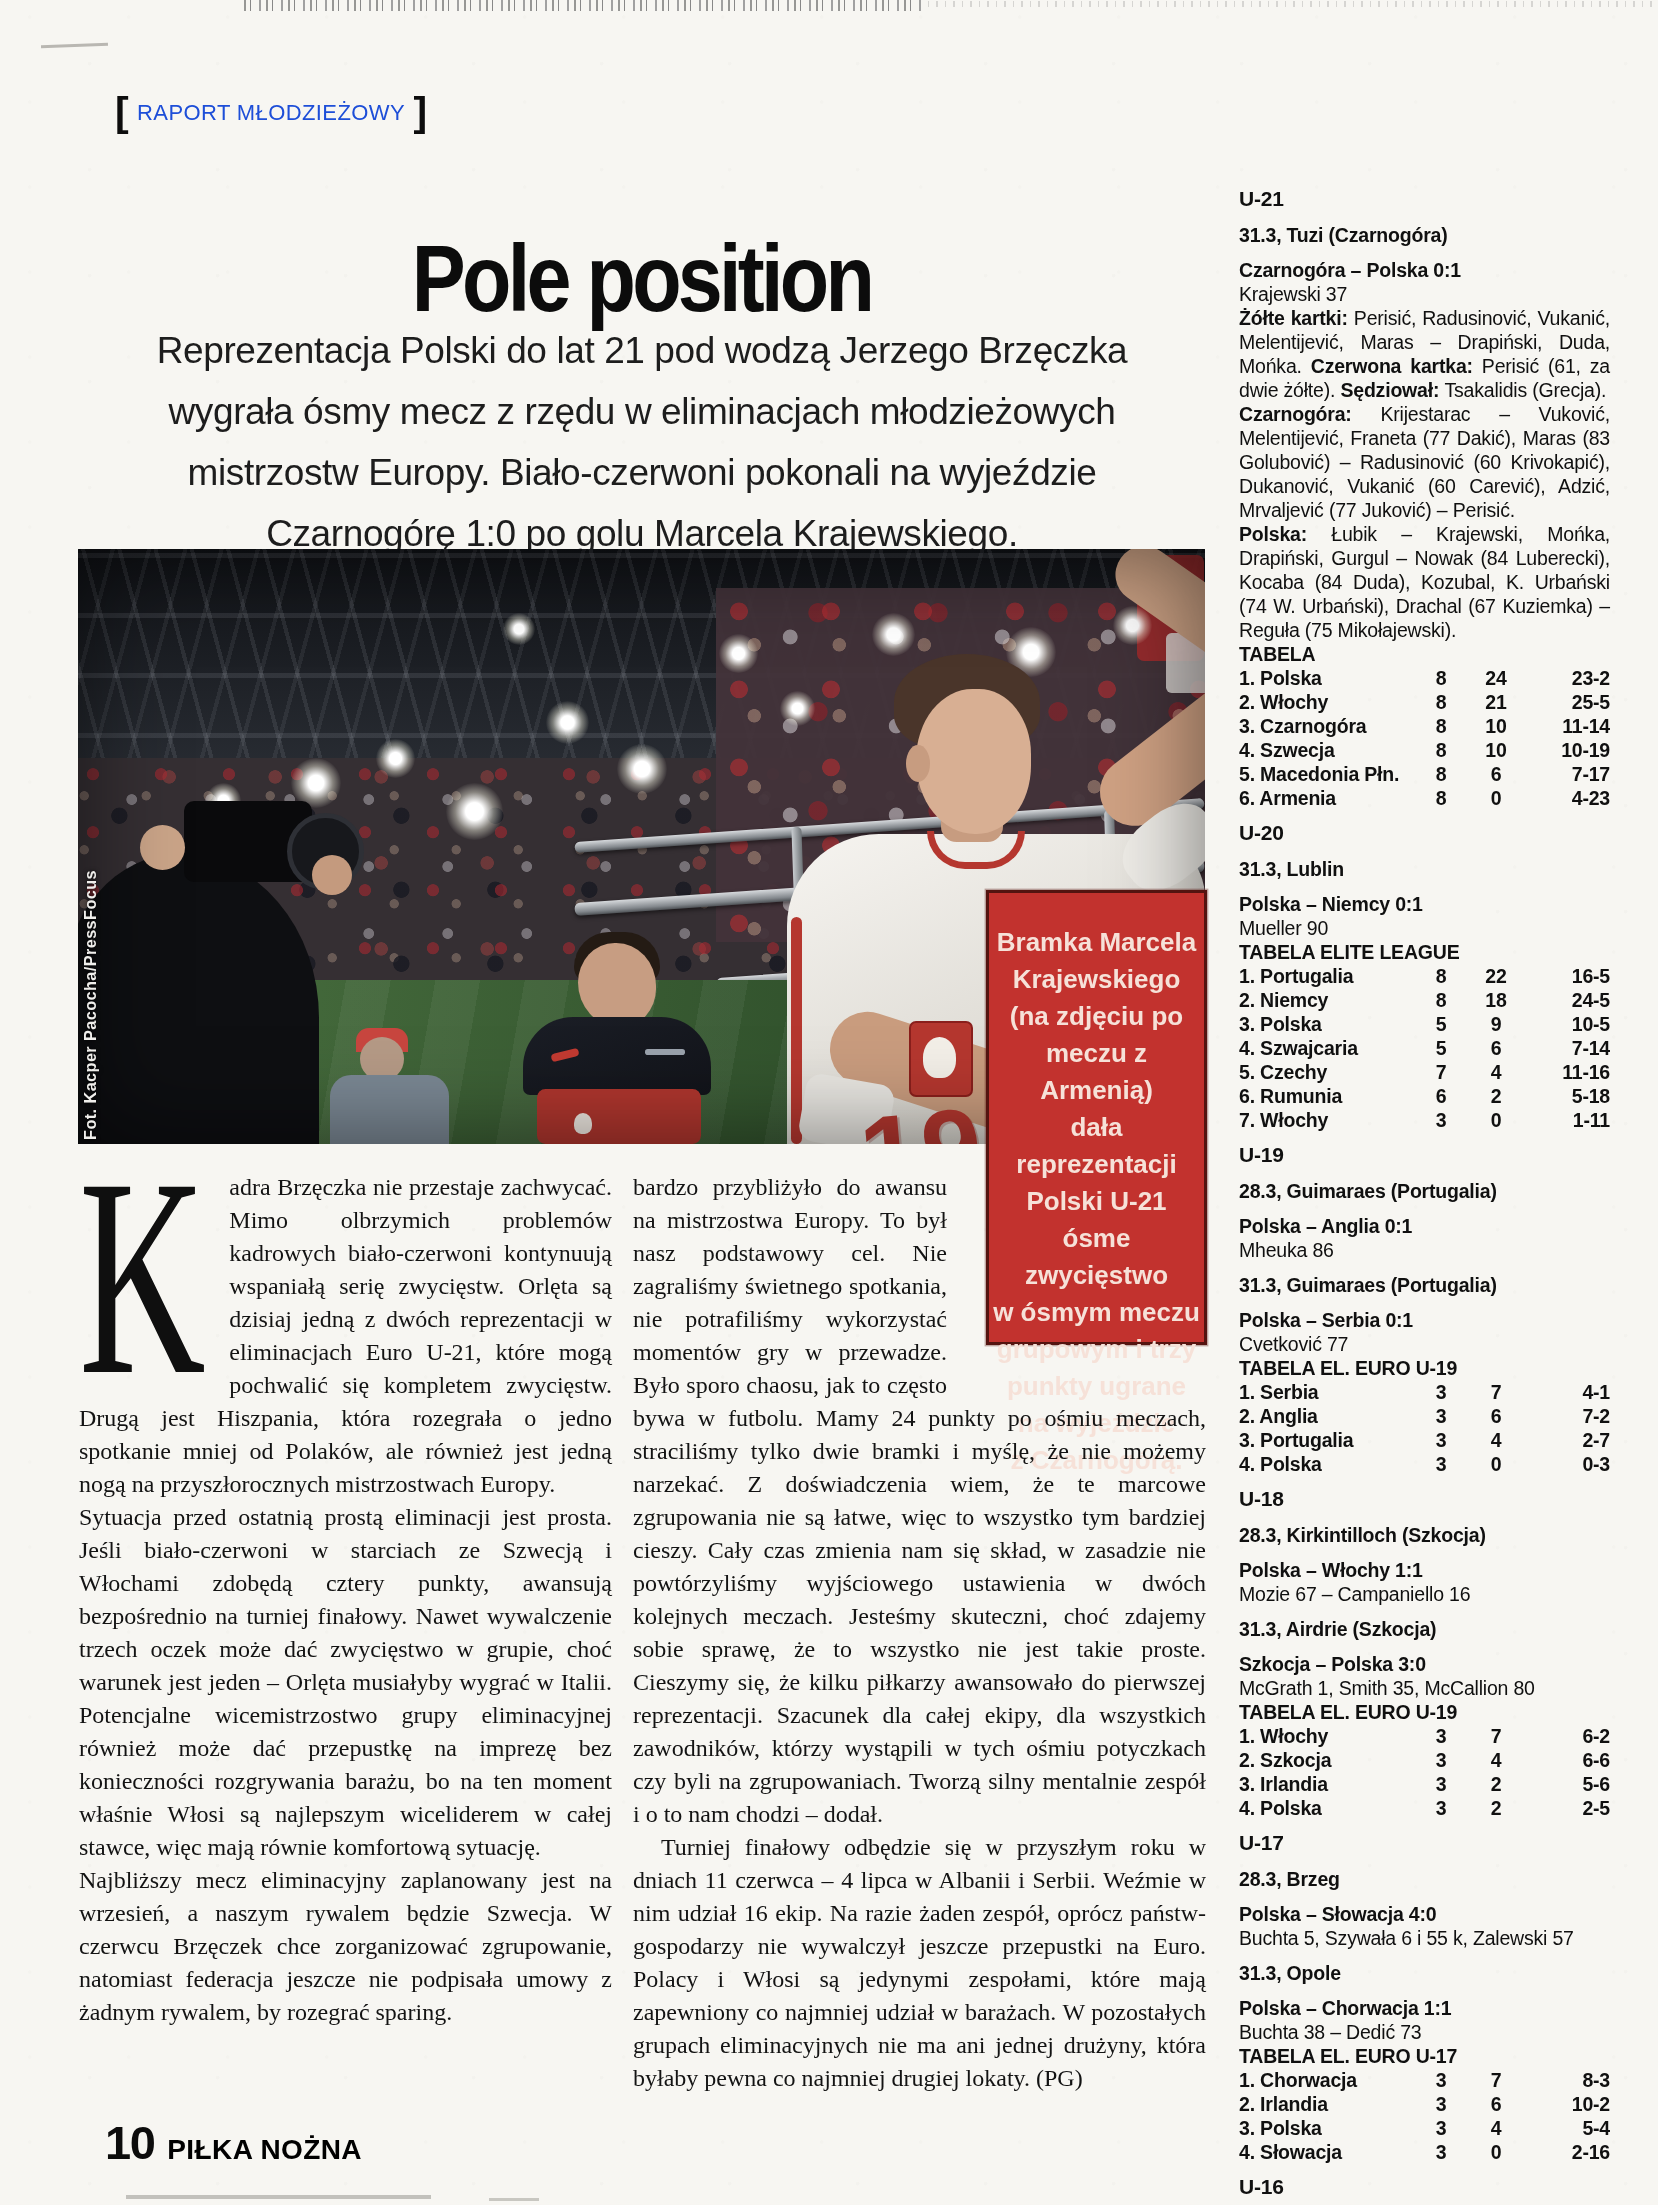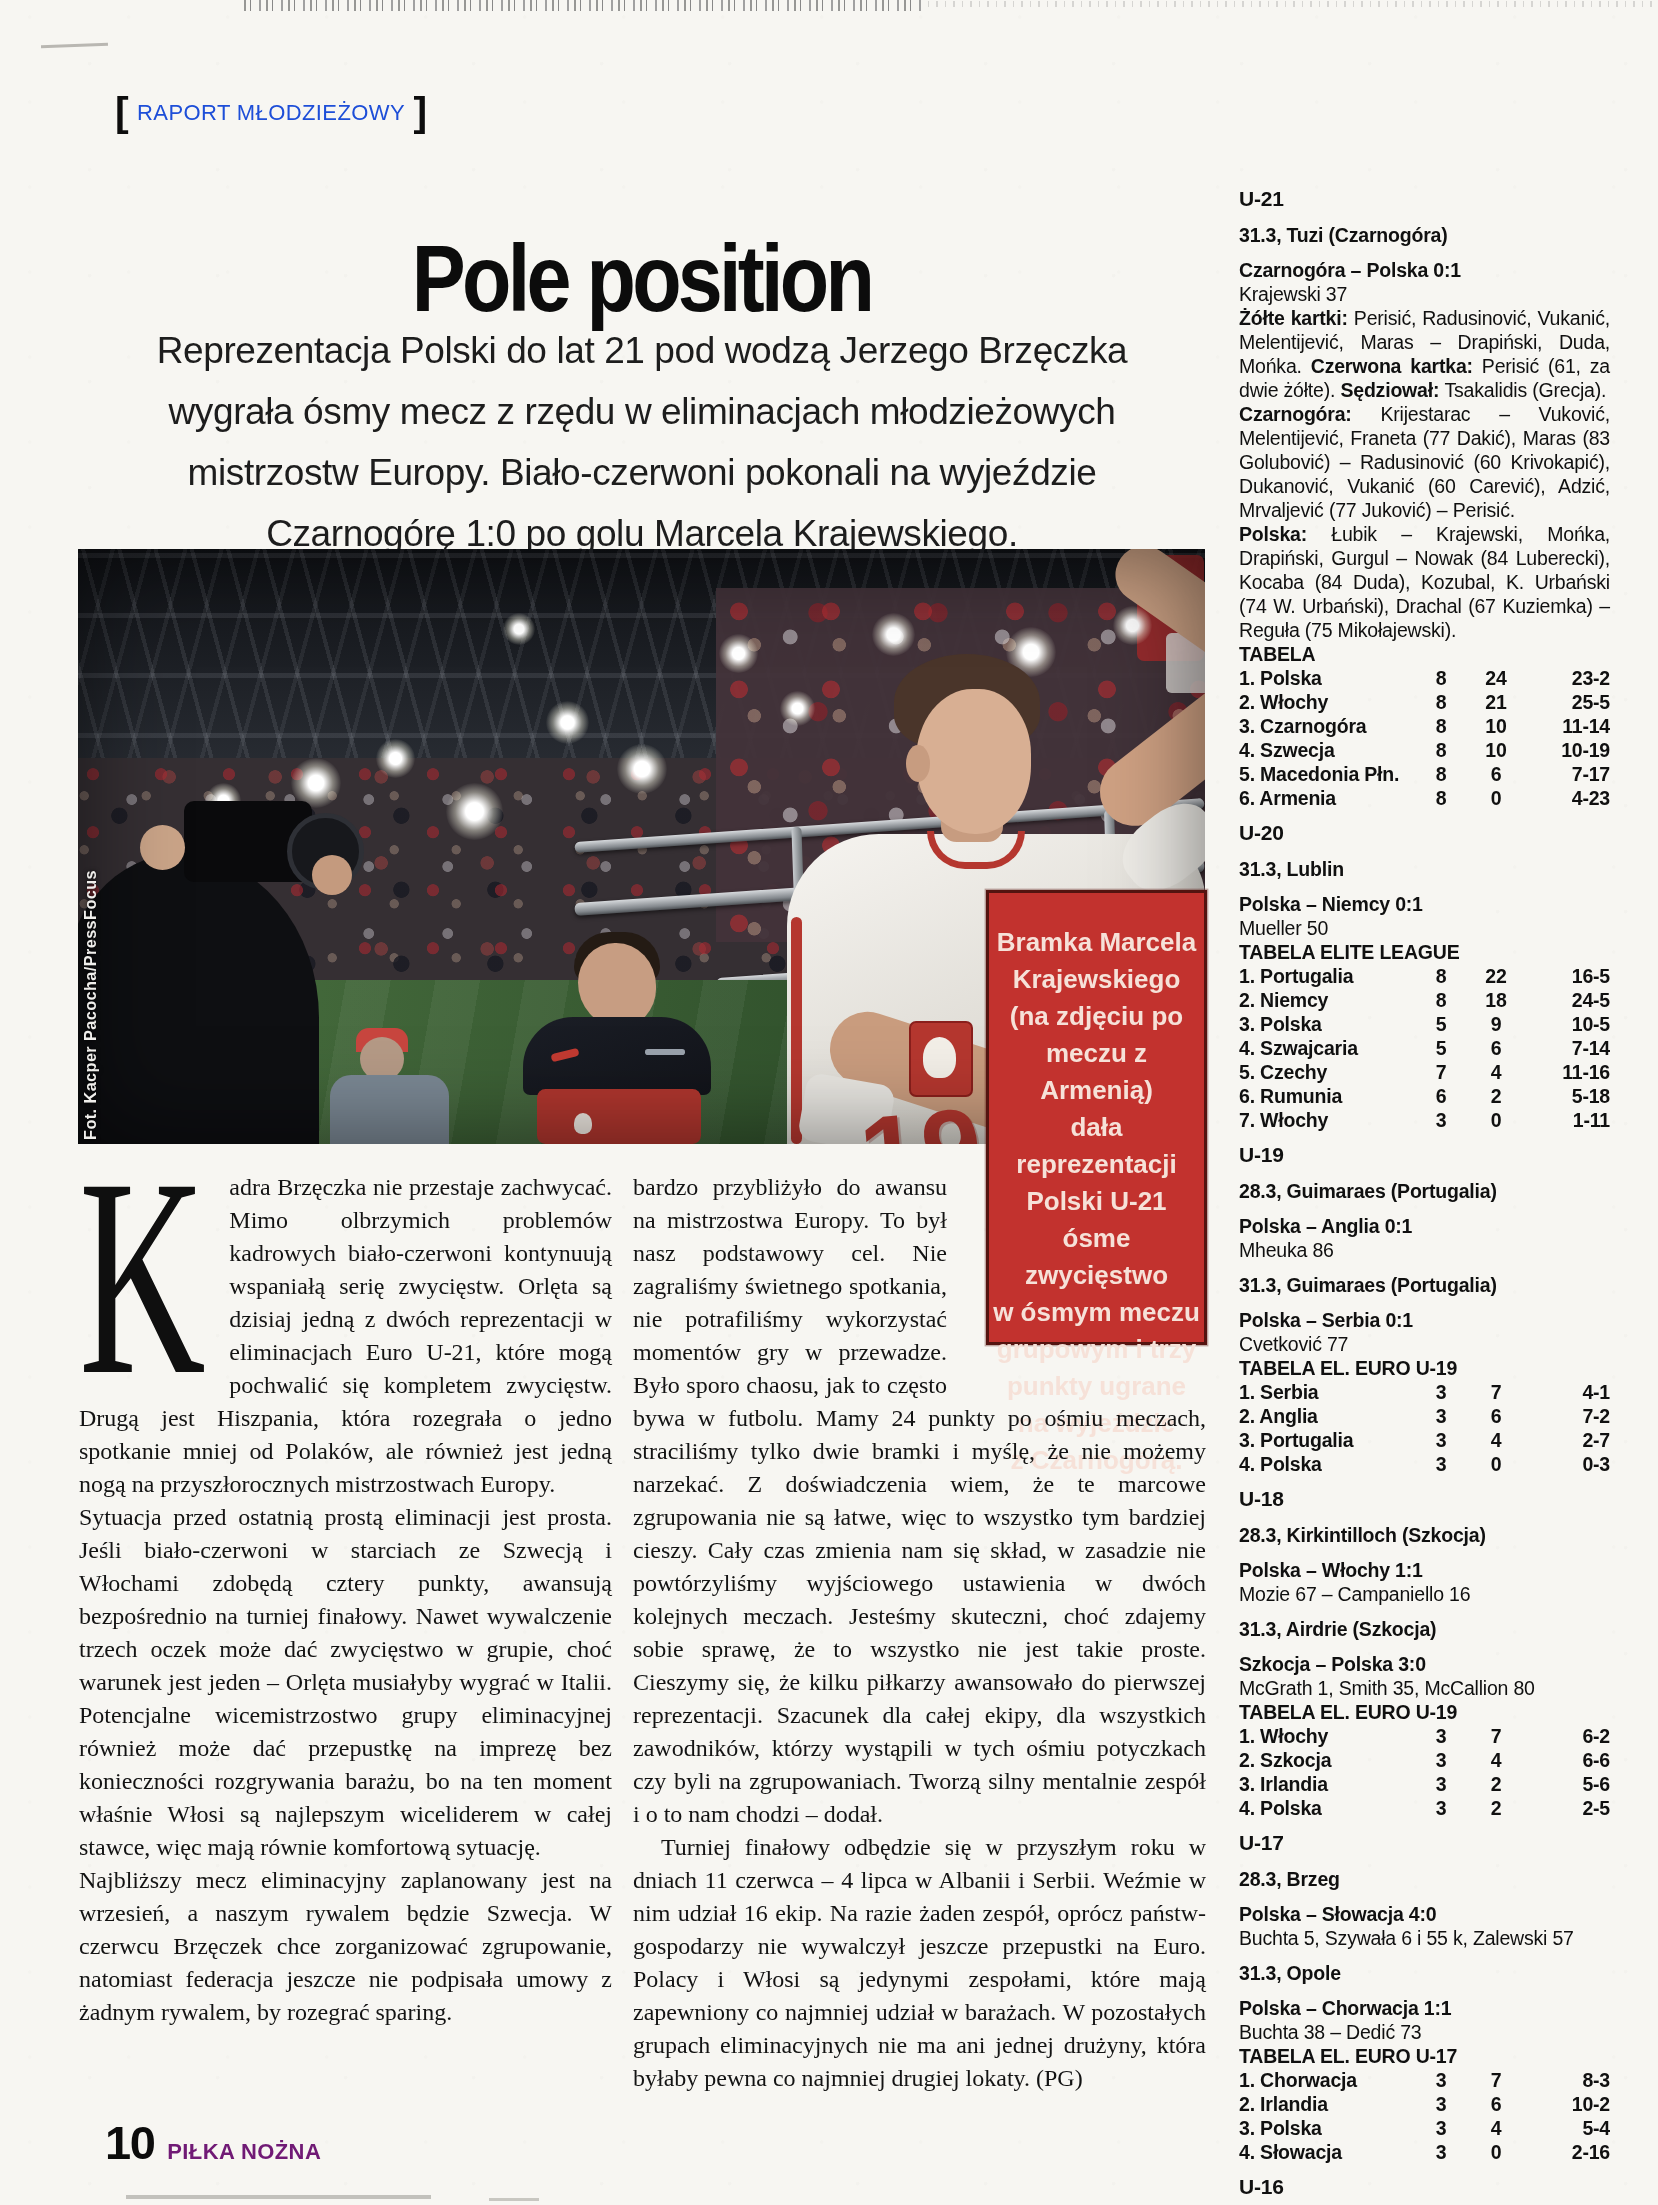--- a/index.html
+++ b/index.html
@@ -126,21 +126,21 @@
   .tbl-title{font-weight:700;}
   .tbl-row{display:flex;font-weight:700;}
   .tbl-row .t-name{flex:1 1 auto;}
   .tbl-row .t-gp{width:50px;text-align:center;}
   .tbl-row .t-pts{width:60px;text-align:center;}
   .tbl-row .t-goals{width:84px;text-align:right;}
 
   
   .footer{position:absolute;left:105px;top:2115px;display:flex;align-items:baseline;gap:12.8px;}
   .footer .pnum{font-size:47px;font-weight:900;letter-spacing:-1.4px;color:#0c0c0c;}
-  .footer .mag{font-size:22px;font-weight:700;letter-spacing:0.4px;color:#701a75;}
+  .footer .mag{font-size:28px;font-weight:700;letter-spacing:0.4px;color:#000000;}
 </style>
 </head>
 <body>
 
 <div class="page">
 
   <div class="scan-top"></div>
   <div class="scan-top2"></div>
   <div class="scan-corner"></div>
   <div class="scan-bottom"></div>
@@ -293,21 +293,21 @@
           <span class="t-name">6. Armenia</span>
           <span class="t-gp">8</span>
           <span class="t-pts">0</span>
           <span class="t-goals">4-23</span>
         </div>
       </section>
       <section class="stat-section">
         <h3 class="stat-cat">U-20</h3>
         <div class="stat-line b">31.3, Lublin</div>
         <div class="stat-line b">Polska – Niemcy 0:1</div>
-        <div class="stat-line n">Mueller 50</div>
+        <div class="stat-line n">Mueller 90</div>
         <div class="tbl-title">TABELA ELITE LEAGUE</div>
         <div class="tbl-row">
           <span class="t-name">1. Portugalia</span>
           <span class="t-gp">8</span>
           <span class="t-pts">22</span>
           <span class="t-goals">16-5</span>
         </div>
         <div class="tbl-row">
           <span class="t-name">2. Niemcy</span>
           <span class="t-gp">8</span>

